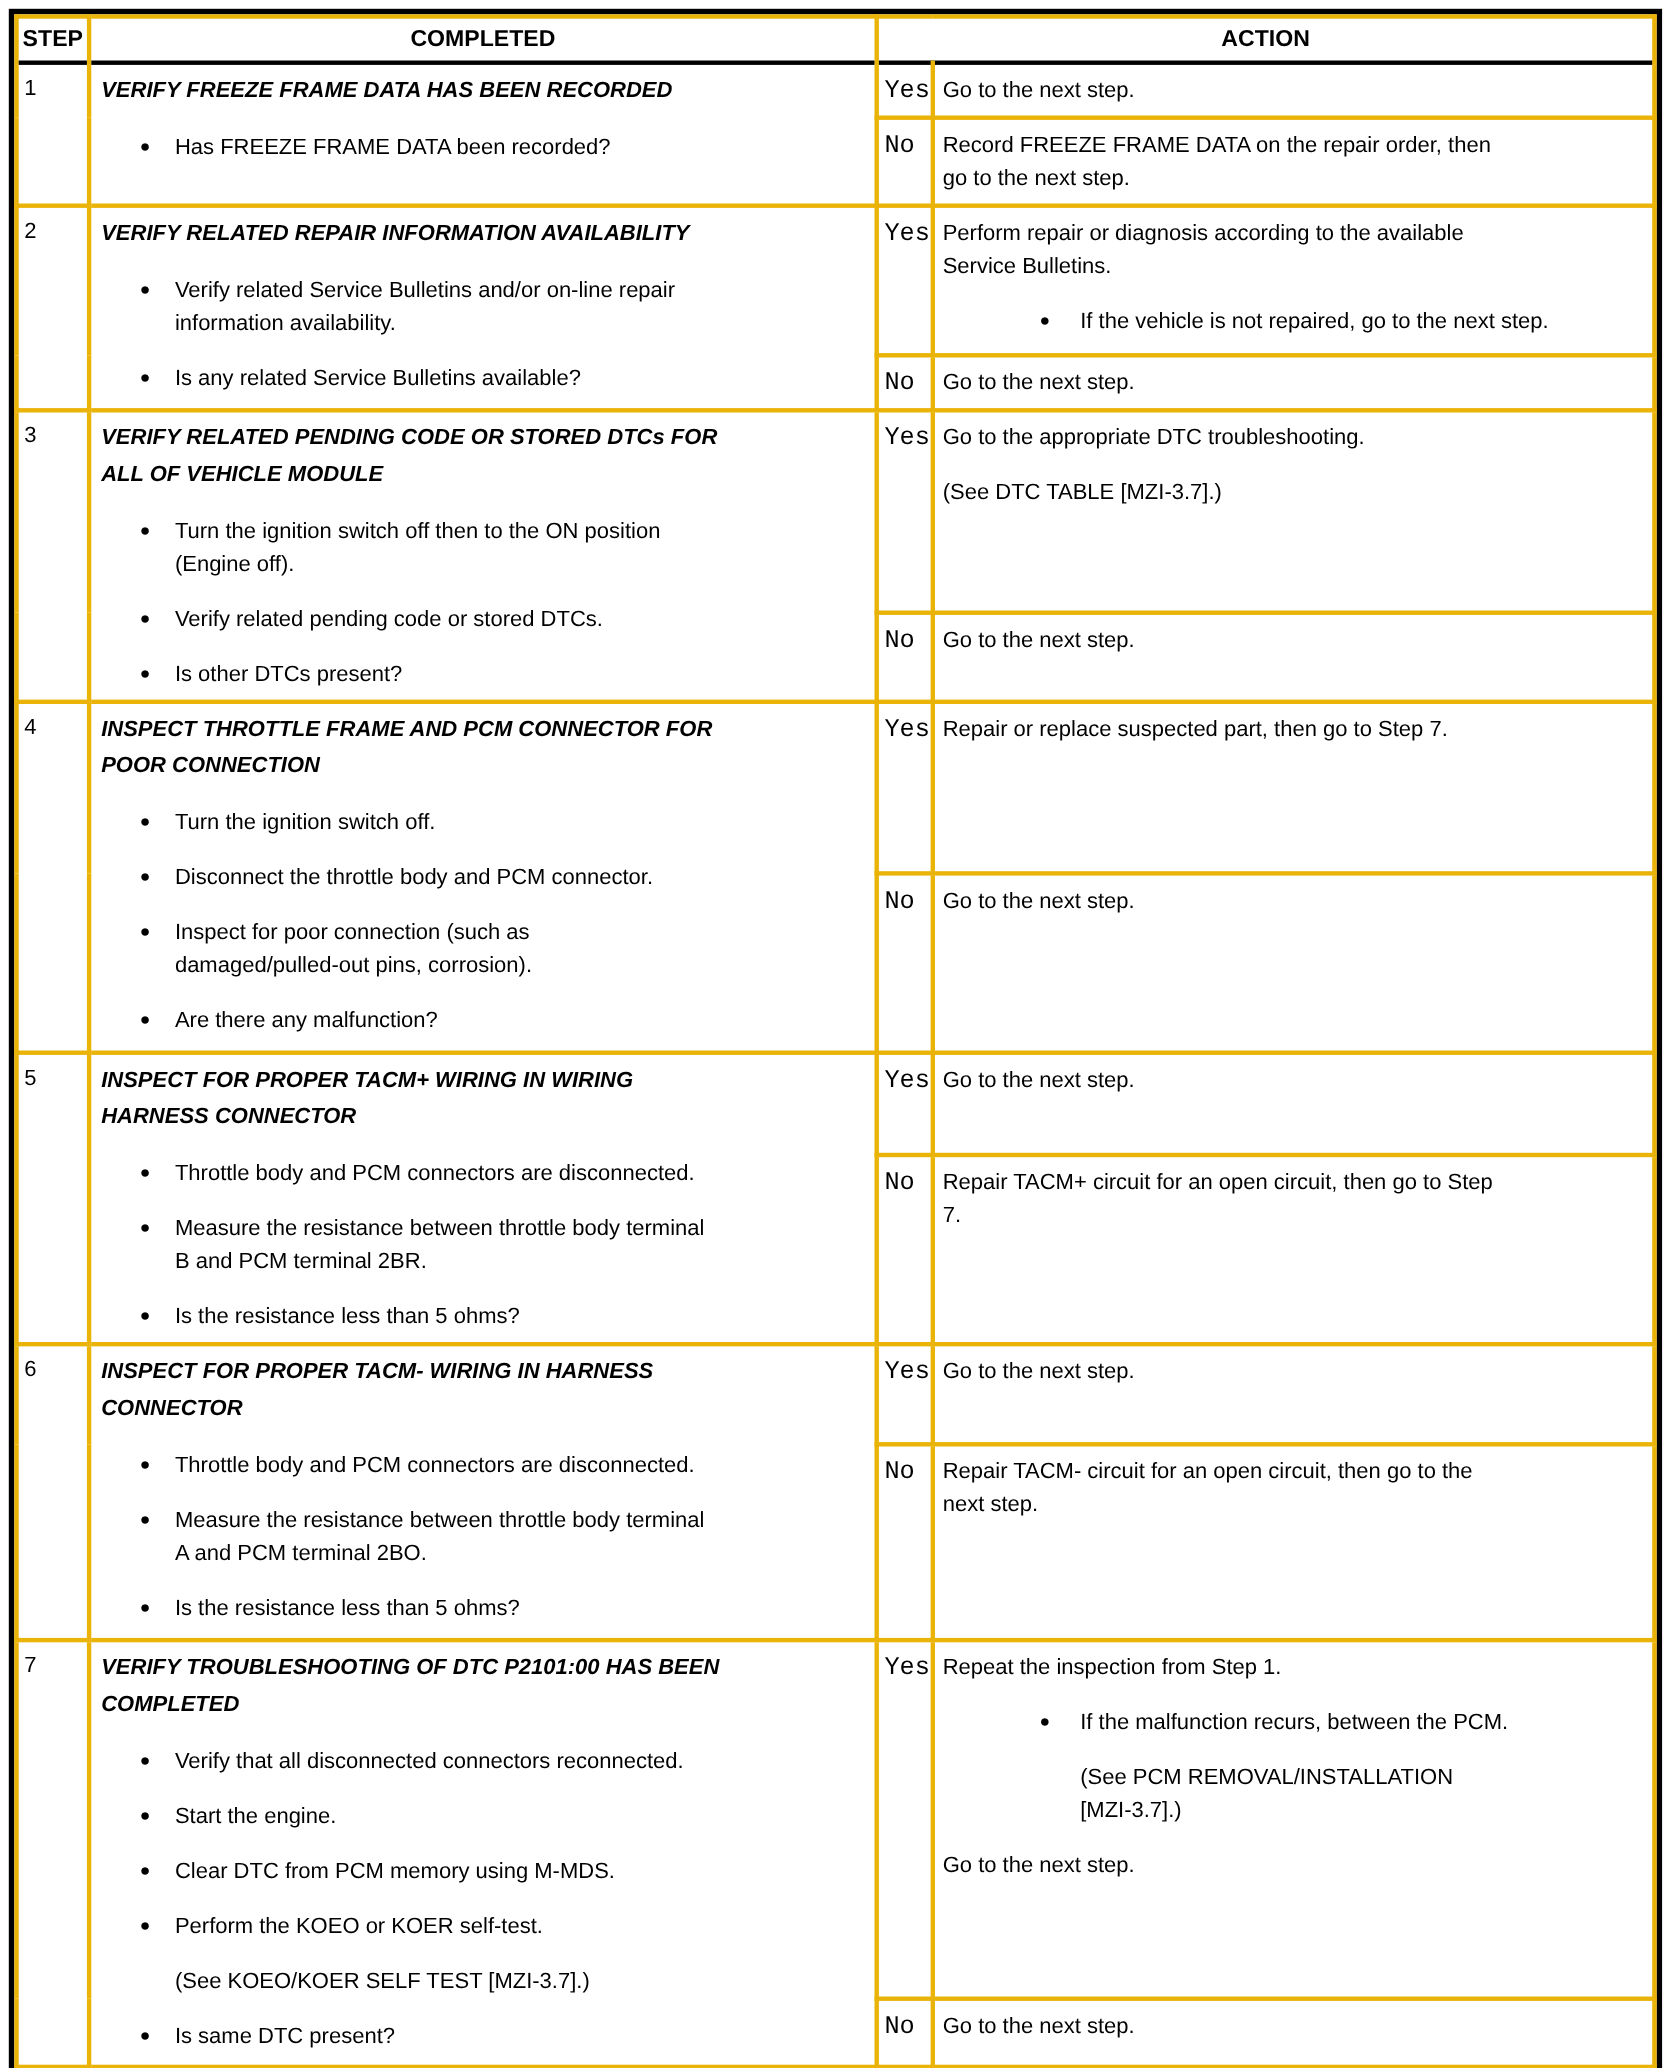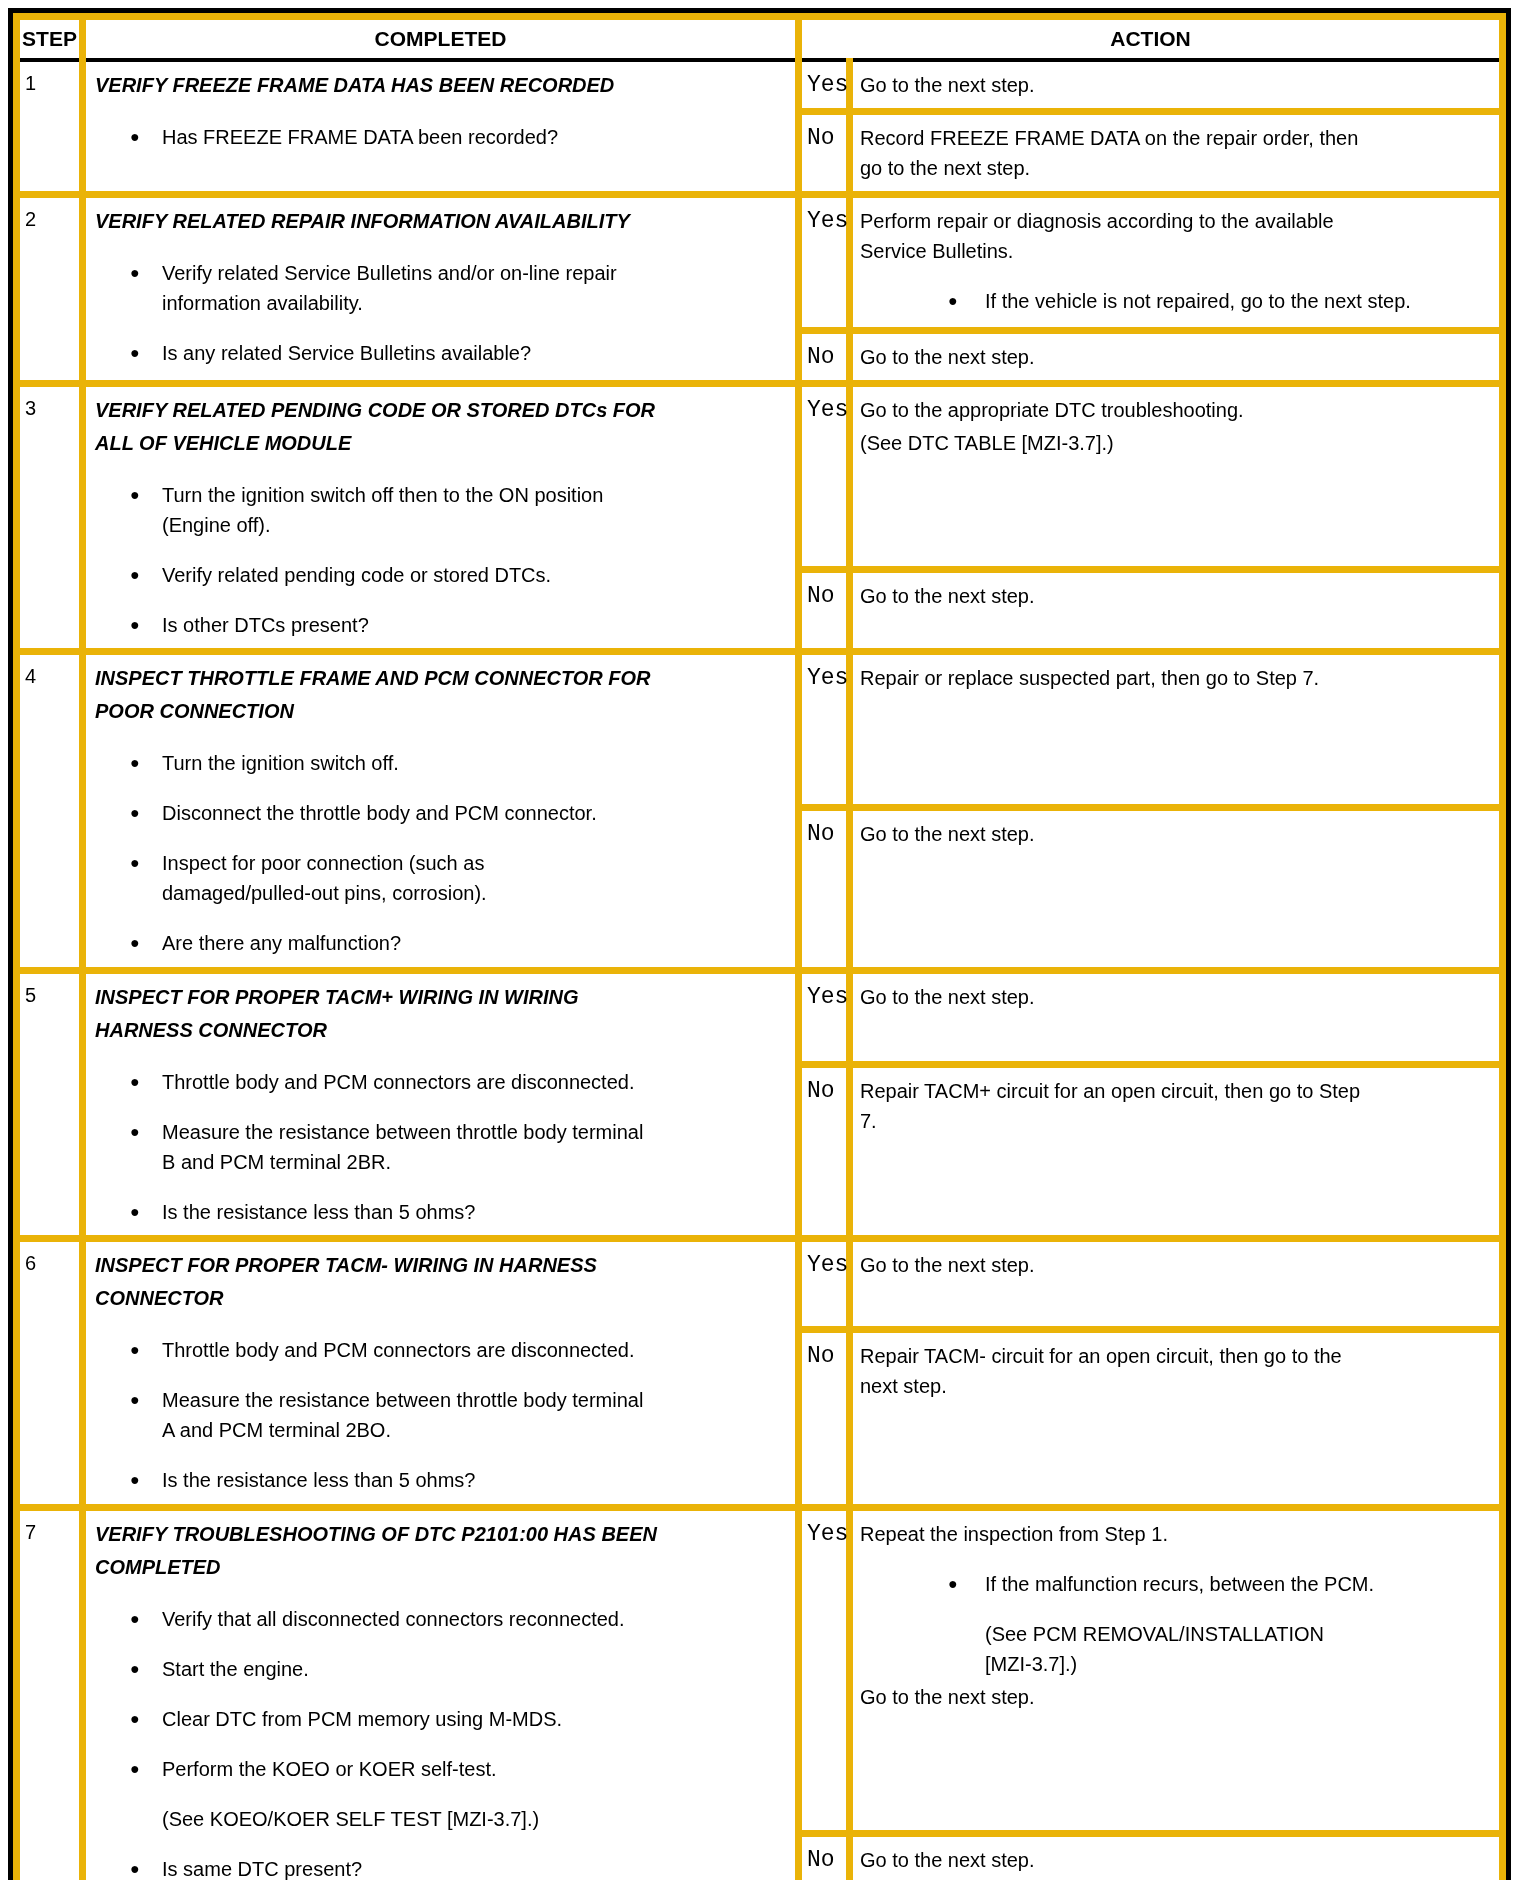--- a/index.html
+++ b/index.html
@@ -6,21 +6,21 @@
   body {
     width:1520px; height:1880px; background:#ffffff; color:#000;
     font-family:"Liberation Sans", sans-serif;
     -webkit-font-smoothing:none;
   }
   .sheet { margin:8px 9px 3px 8px; border:5px solid #000; }
   table { border-collapse:collapse; width:100%; table-layout:fixed; }
   col.c-step { width:66px; }
   col.c-insp { width:716px; }
   col.c-yn   { width:51px; }
-  th, td { border:7px solid #eab308; vertical-align:top; padding:0; }
+  th, td { border:4px solid #eab308; vertical-align:top; padding:0; }
   thead th {
     border-bottom:3px solid #000; height:34px;
     font-size:21px; font-weight:bold; text-align:center; vertical-align:middle; padding:2px 0;
   }
   tr.step-start > td { border-top:4px solid #000; }
 
   td.step { font-size:20px; line-height:30px; padding:6px 2px 0 5px; }
   td.insp { padding:7px 12px 8px 9px; }
   .title  { font-size:20px; font-weight:bold; line-height:33px; white-space:pre-line;font-style:italic; }
   .bullet, .inote {
@@ -33,21 +33,21 @@
   td.yn  { font-size:23px; line-height:30px; padding:8px 12px 0 5px;font-family:Liberation Mono, monospace; }
   td.act { padding:8px 12px 8px 7px; }
   .atext { font-size:20px; line-height:30px; white-space:pre-line; }
   .abullet, .anote {
     position:relative; font-size:20px; line-height:30px;
     margin-top:20px; padding-left:125px; white-space:pre-line;
   }
   .abullet::before {
     content:"●"; position:absolute; left:88px; top:0; font-size:16px;
   }
-  .mt { margin-top:3px; }
+  .mt { margin-top:20px; }
 
   tr.rh40{height:40px} tr.rh68{height:68px} tr.rh136{height:136px} tr.rh41{height:41px}
   tr.rh183{height:183px} tr.rh81{height:81px} tr.rh156{height:156px} tr.rh163{height:163px}
   tr.rh91{height:91px} tr.rh168{height:168px} tr.rh178{height:178px}
   tr.rh326{height:326px} tr.rh62{height:62px}
 </style>
 </head>
 <body>
 
 <div class="sheet">

